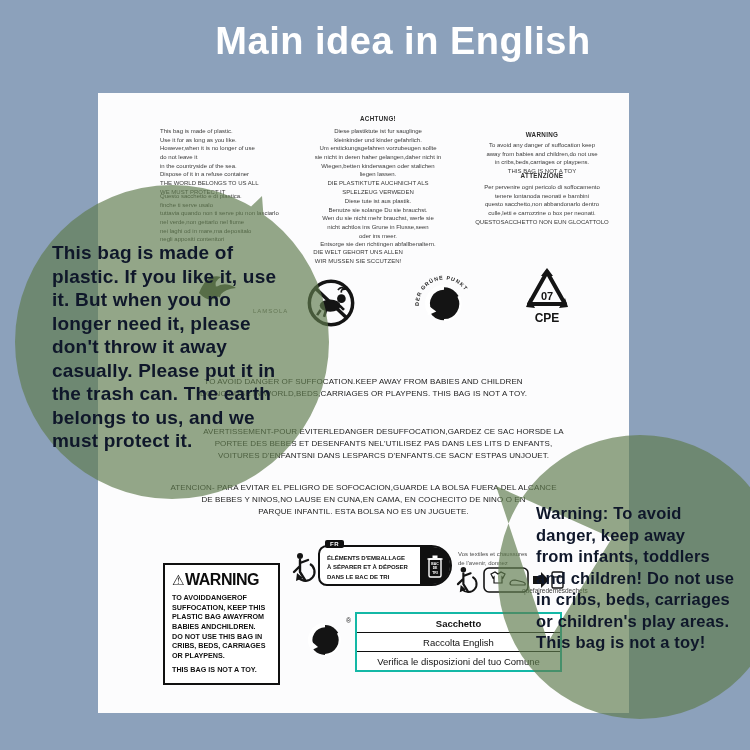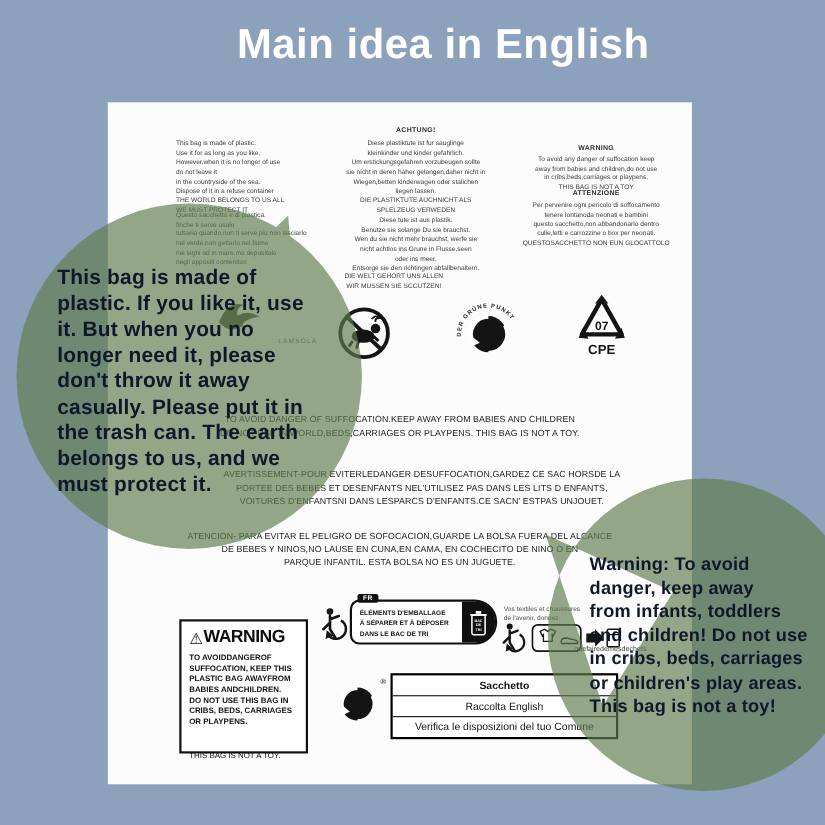--- a/index.html
+++ b/index.html
@@ -22,25 +22,25 @@
   .mid-warn{font-size:8px;line-height:1.5;color:#222;text-align:center;font-weight:400;letter-spacing:.1px;}
   .brand-text{font-size:6px;color:#6b6b66;letter-spacing:1px;}
   
   .warning-box{
     position:absolute;left:65px;top:470px;width:117px;height:122px;
     border:2px solid #101010;background:#fff;box-sizing:border-box;padding:7px 6px 0 7px;
   }
   .warning-box .wb-head{font-size:16px;font-weight:800;color:#0d0d0d;letter-spacing:-.5px;line-height:1;display:flex;align-items:center;gap:1px;}
   .warning-box .wb-tri{font-size:14px;font-weight:400;}
   .warning-box .wb-body{margin-top:5px;font-size:7.2px;font-weight:700;line-height:1.34;color:#111;}
-  .warning-box .wb-foot{margin-top:22px;font-size:7.2px;font-weight:400;color:#111;}
+  .warning-box .wb-foot{margin-top:5px;font-size:7.2px;font-weight:700;color:#111;}
   
   .rtable{
     position:absolute;left:257px;top:519px;width:207px;
-    border:2px solid #000000;background:#fff;box-sizing:border-box;
+    border:2px solid #14b8a6;background:#fff;box-sizing:border-box;
   }
   .rtable .trow{
     height:18px;display:flex;align-items:center;justify-content:center;
     font-size:9.5px;color:#111;border-top:1.5px solid #101010;
   }
   .rtable .trow:first-child{border-top:none;font-weight:700;}
   
   .fr-pill{
     position:absolute;left:220px;top:452px;width:134px;height:41px;box-sizing:border-box;
     border:2.5px solid #101010;border-radius:9px 21px 21px 9px;background:#fff;display:flex;

